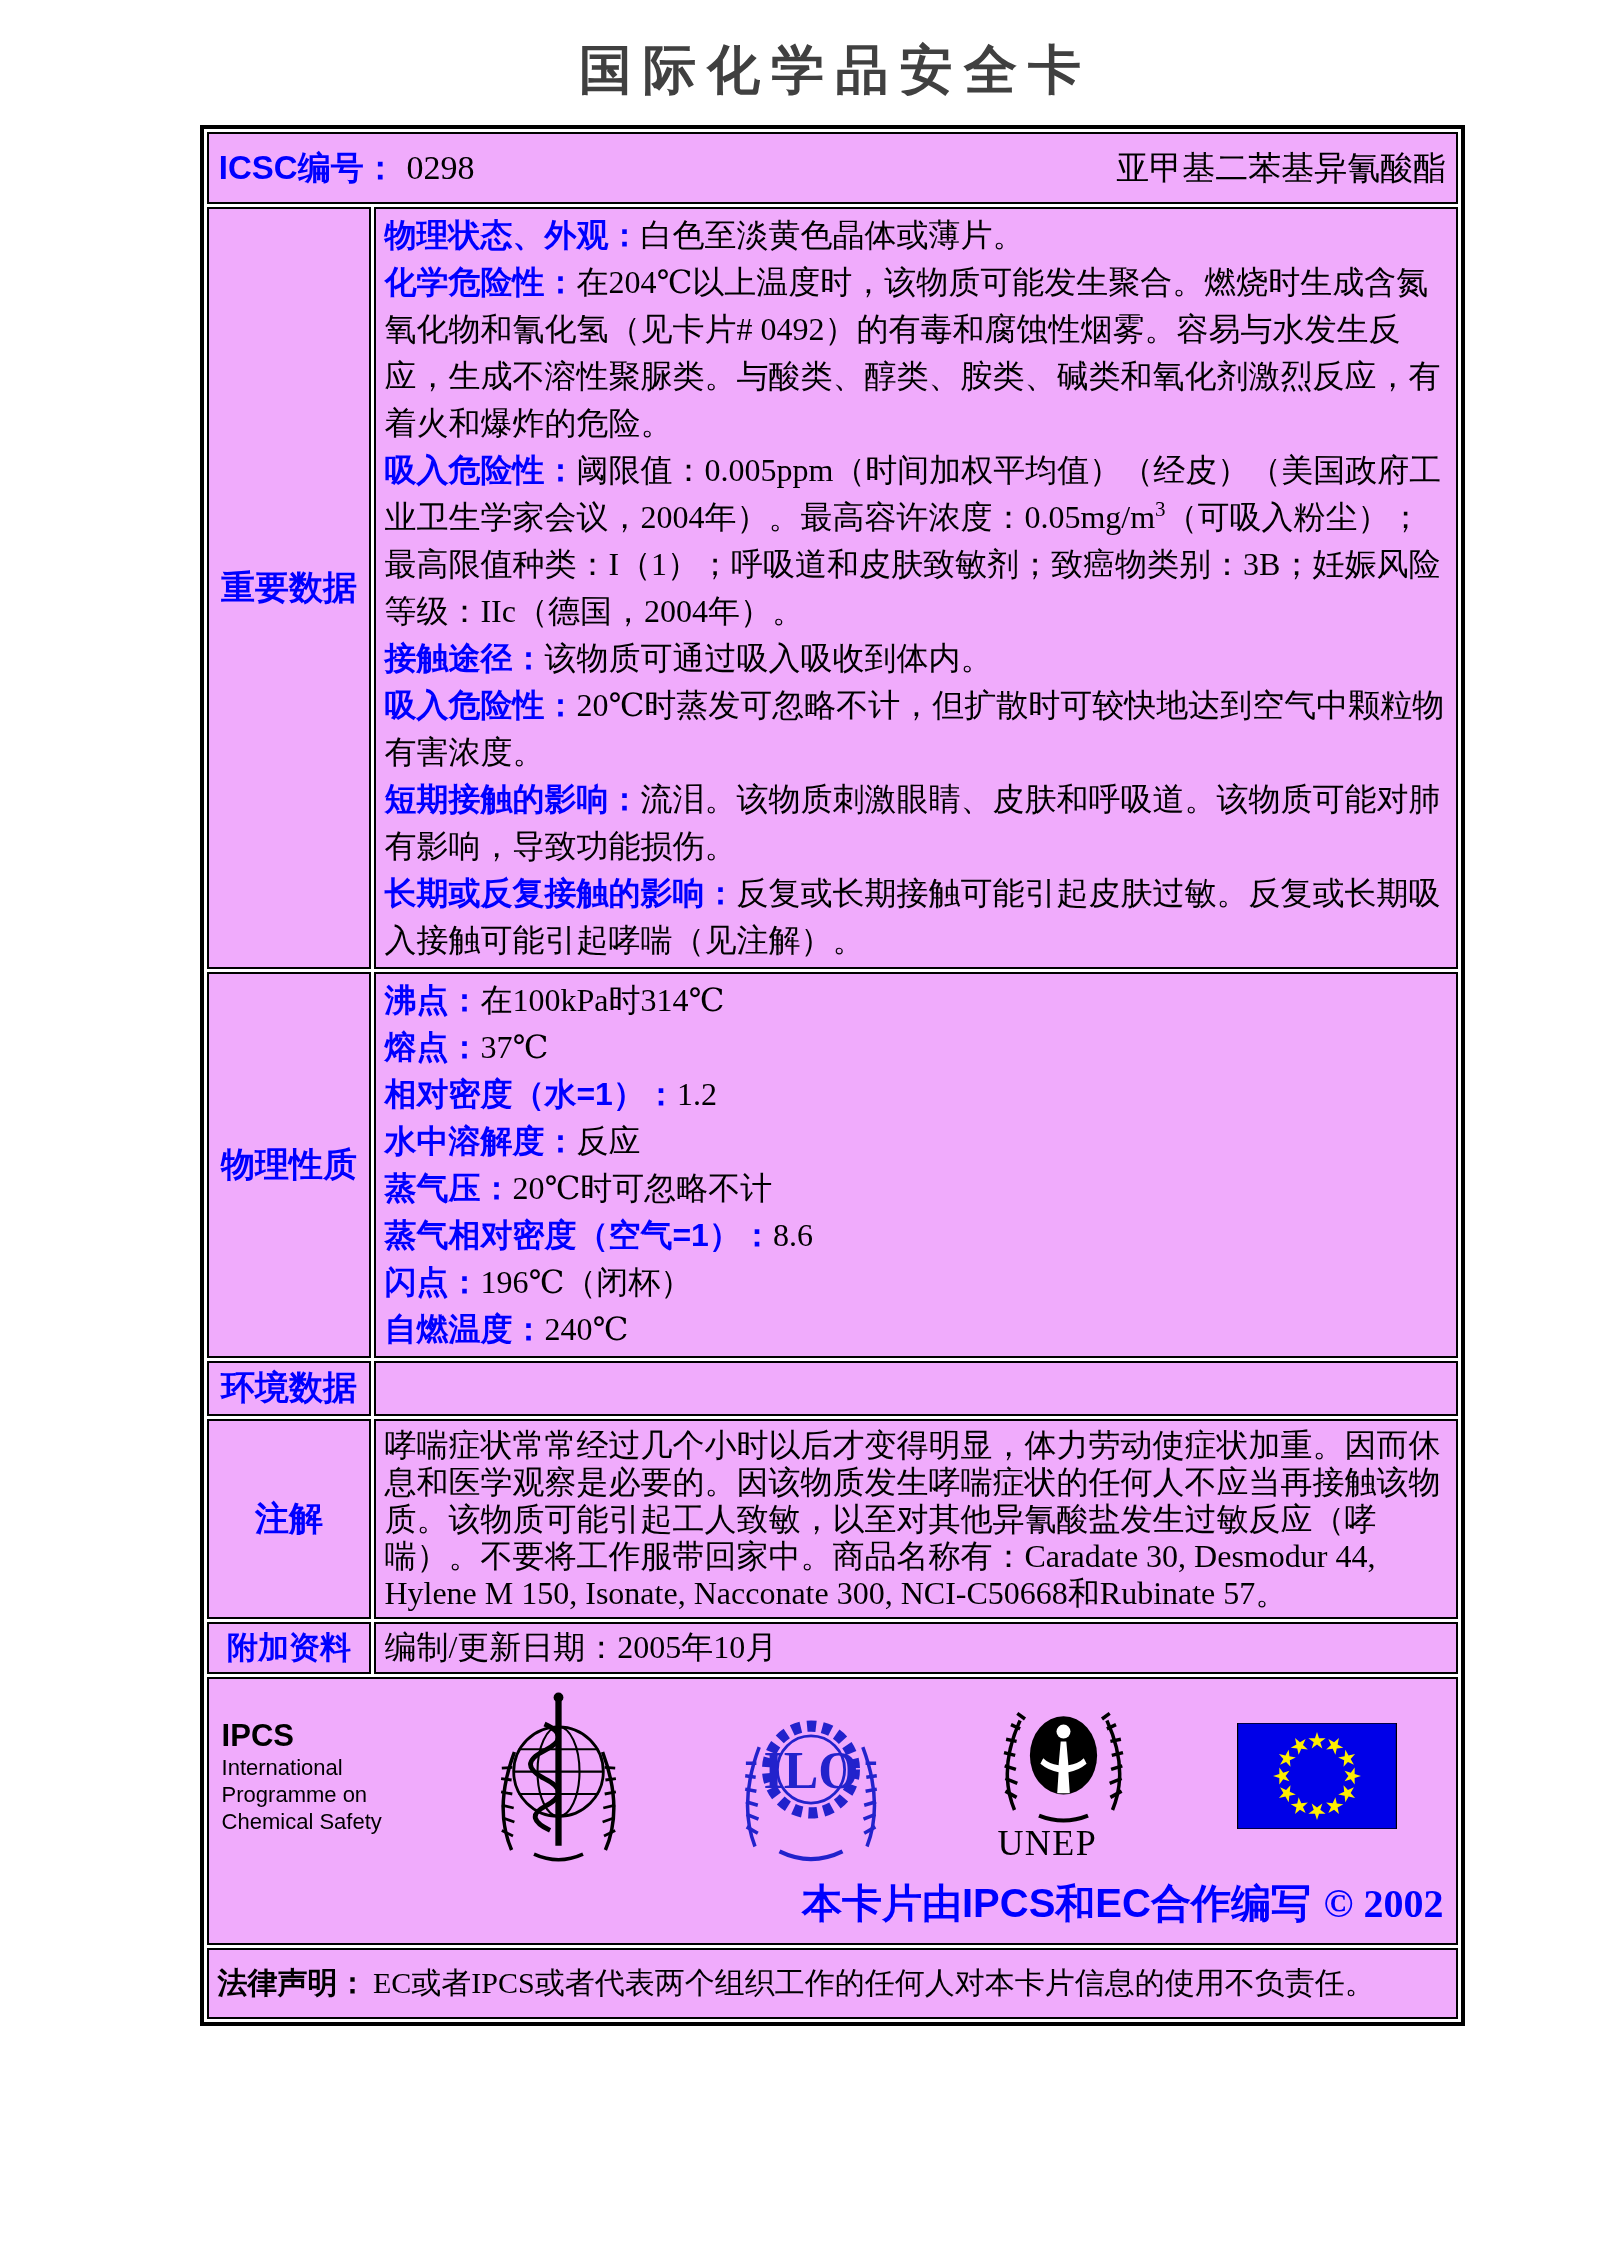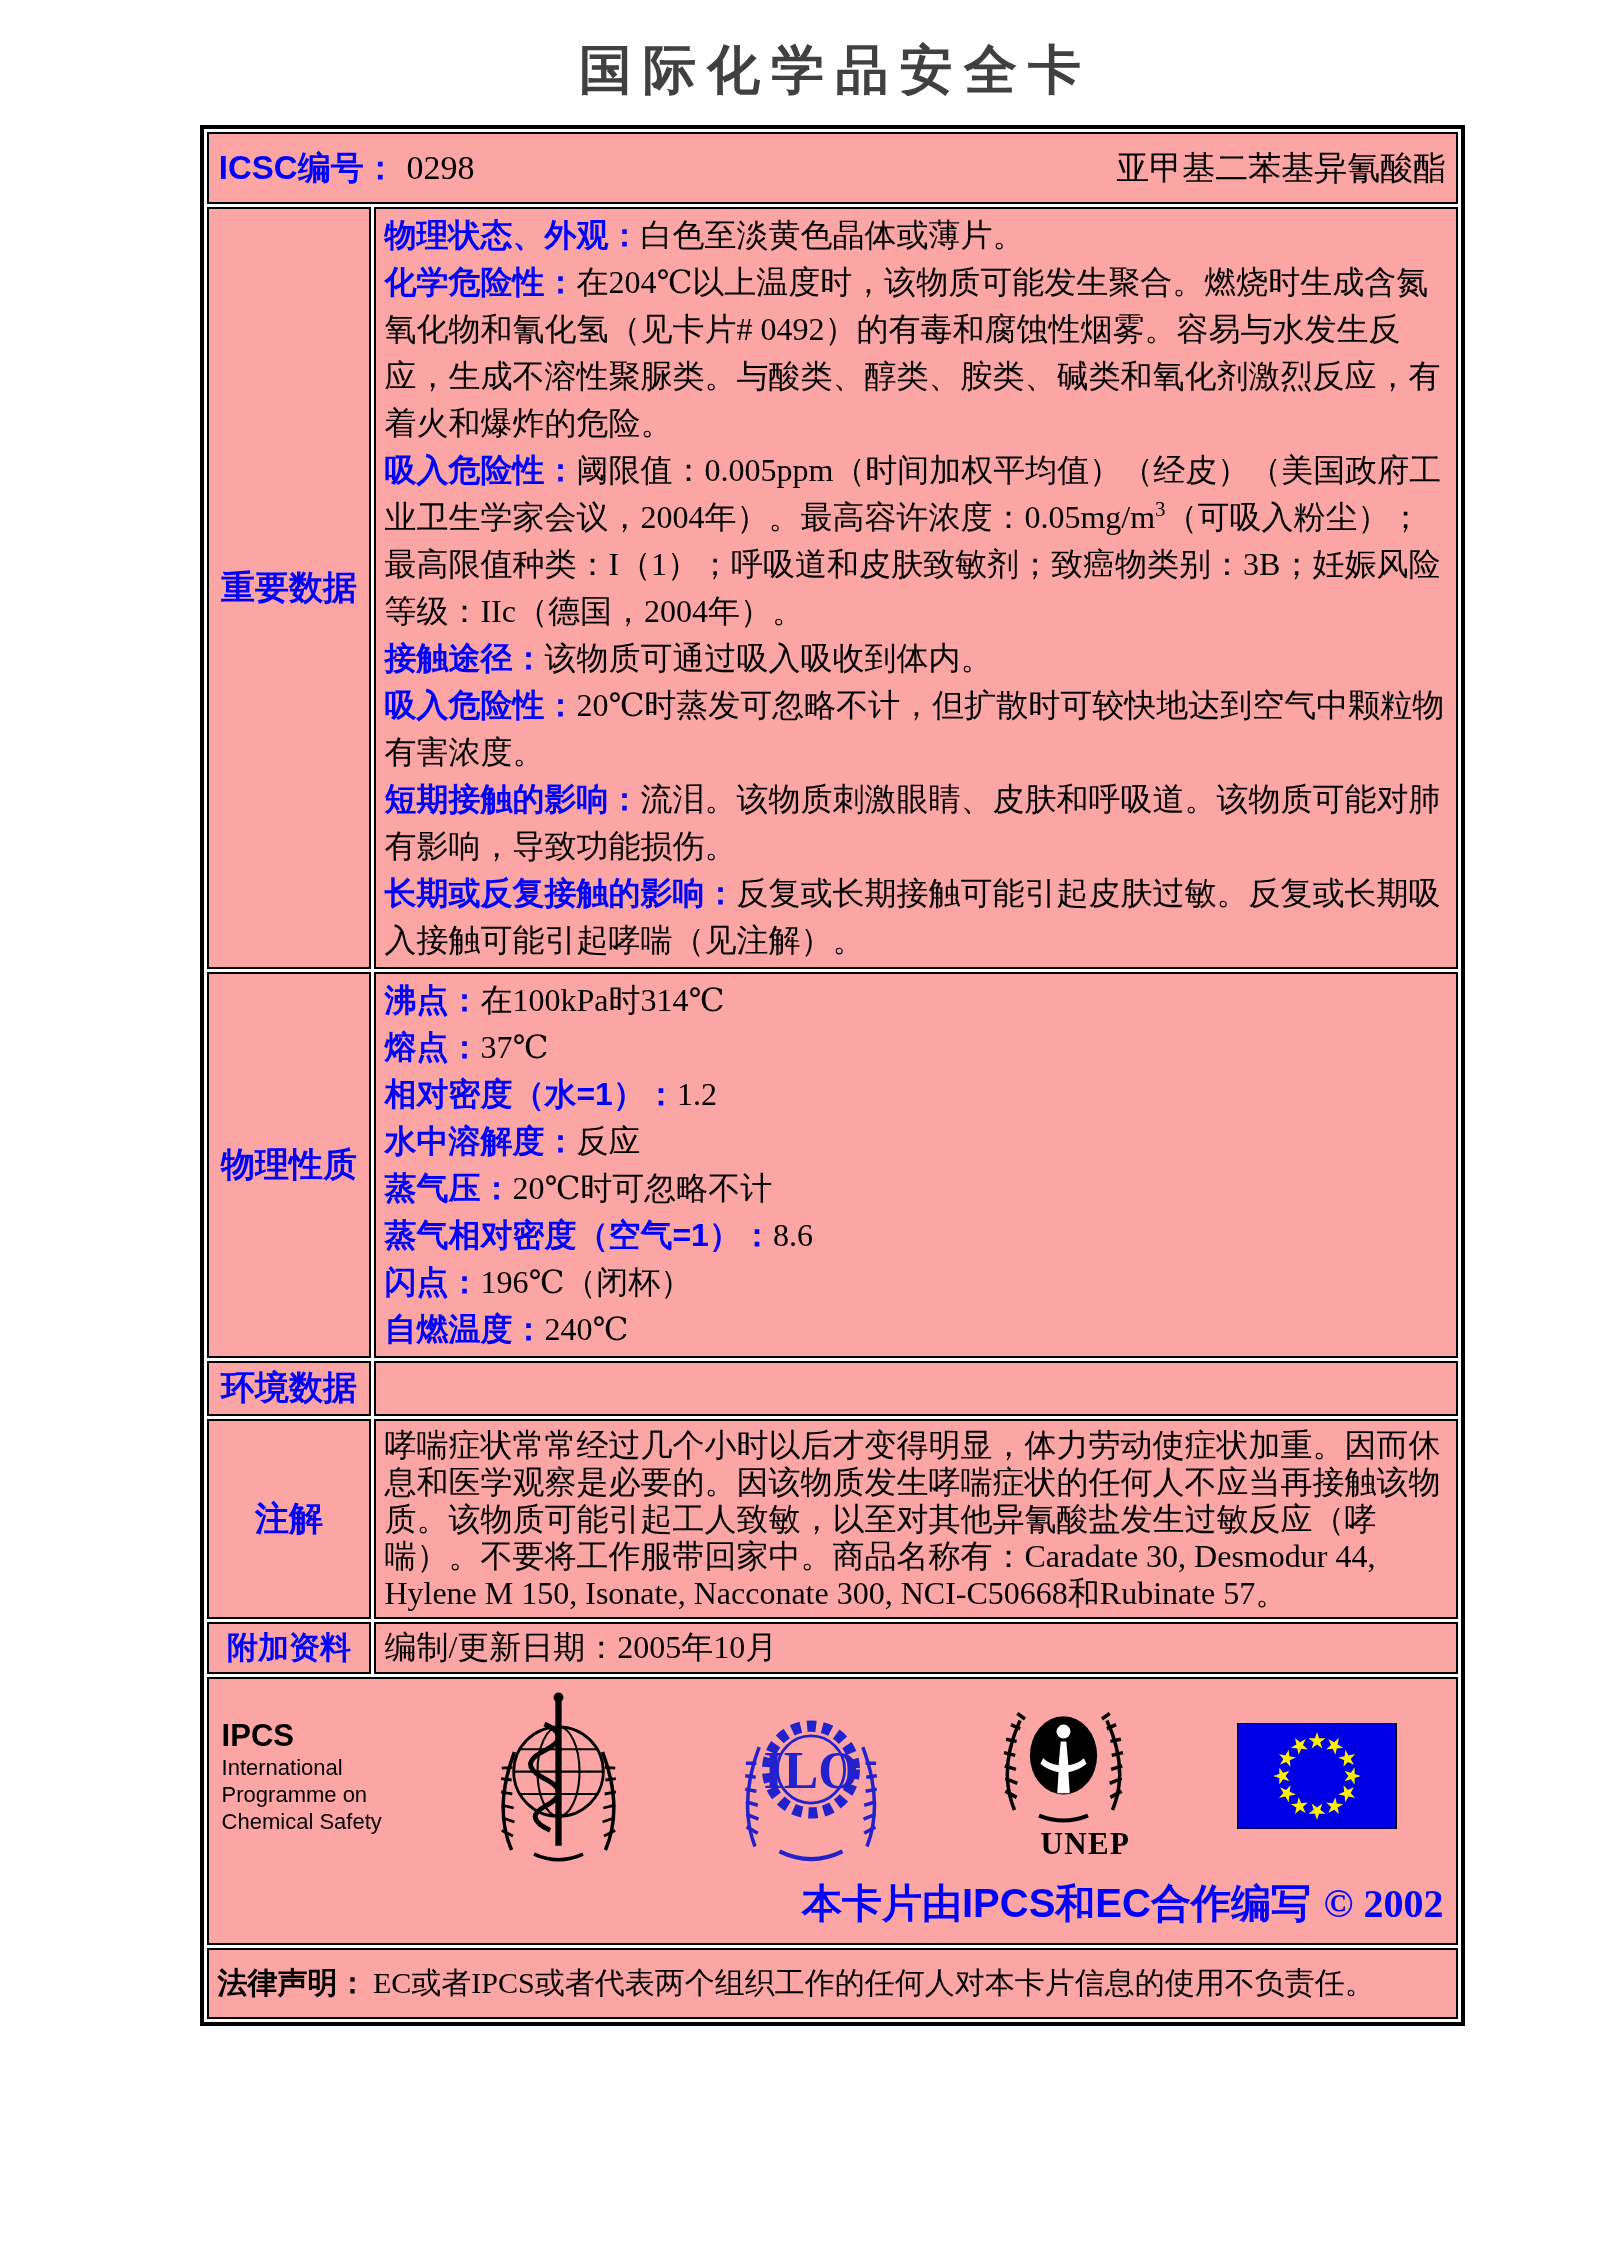--- a/index.html
+++ b/index.html
@@ -11,21 +11,21 @@
   .page-title{
     width:1271px;margin:35px 0 18px 200px;text-align:center;
     color:#404040;font-weight:bold;font-size:53px;letter-spacing:11.2px;
     font-family:"Liberation Serif","DejaVu Serif",serif;
   }
   table.card{
     margin-left:200px;width:1265px;table-layout:fixed;
     border:4.9px solid #000;border-spacing:3.5px;background:#fff;
     border-collapse:separate;
   }
-  td{border:2.1px solid #000;background:#fca5a5;vertical-align:middle;}
+  td{border:2.1px solid #000;background:#f0abfc;vertical-align:middle;}
   col.c-label{width:164px;}
   .hdr-cell{height:60px;padding:4.2px 9.8px;}
   .hdr-flex{display:flex;justify-content:space-between;align-items:center;}
   .hdr-left{display:flex;align-items:center;}
   .icsc-label{
     color:#0000ff;font-weight:bold;font-size:33px;
     font-family:"Liberation Sans","DejaVu Sans",sans-serif;
   }
   .icsc-number{font-size:34px;margin-left:9.8px;}
   .substance-name{font-size:33px;}
@@ -52,22 +52,22 @@
     text-align:right;margin:12.6px 0 7px 0;color:#0000ff;font-weight:bold;
     font-size:40px;font-family:"Liberation Sans","DejaVu Sans",sans-serif;
   }
   .caption-copy{font-family:"Liberation Serif","DejaVu Serif",serif;font-weight:bold;margin-left:12.6px;}
   .legal-cell{height:62px;padding:2.8px 8.4px;font-size:30px;}
   .legal-label{
     font-weight:bold;font-family:"Liberation Sans","DejaVu Sans",sans-serif;
     margin-right:5.6px;
   }
   .unep-word{
-    font-family:"Liberation Serif","DejaVu Serif",serif;font-weight:bold;
-    font-size:31px;letter-spacing:1.4px;text-align:right;line-height:35px;
+    font-family:"Liberation Serif","DejaVu Serif",serif;font-weight:normal;
+    font-size:36px;letter-spacing:1.4px;text-align:left;line-height:35px;
   }
 </style>
 </head>
 <body>
 
 <h1 class="page-title">国际化学品安全卡</h1>
 
 <table class="card">
   <colgroup>
       <col class="c-label">

